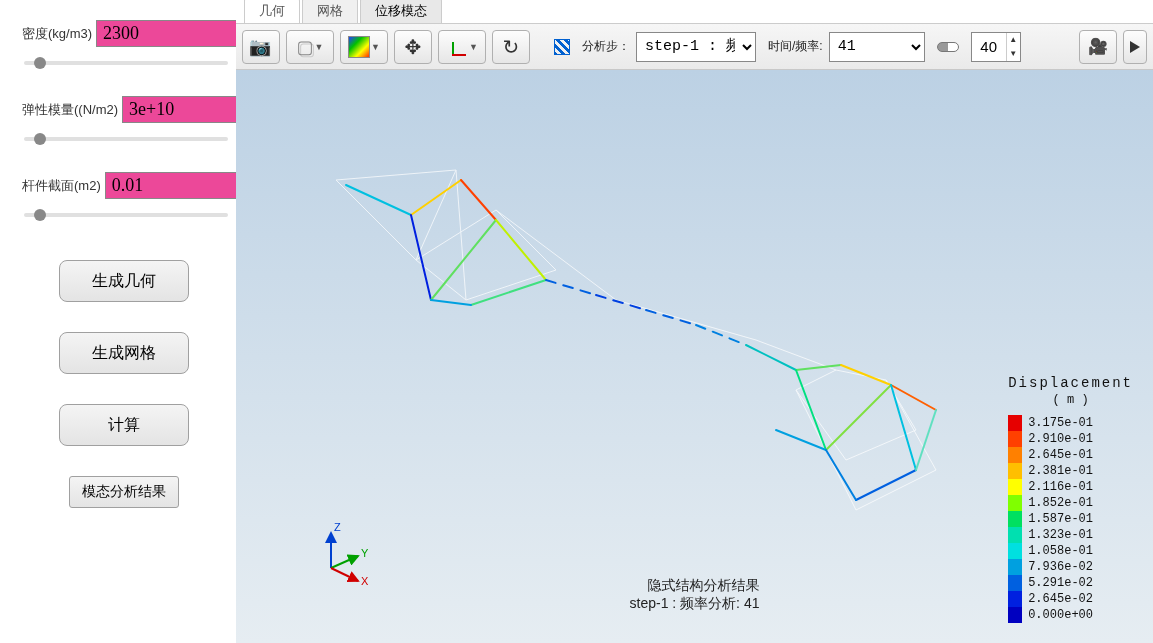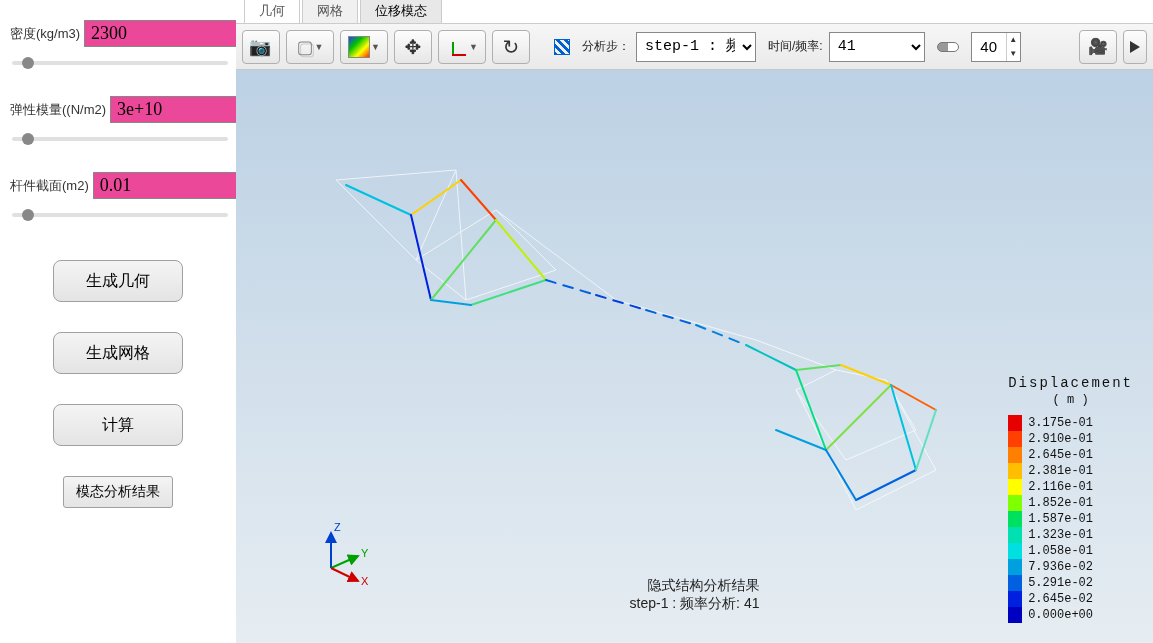--- a/index.html
+++ b/index.html
@@ -10,21 +10,21 @@
     background: #fff;
     color: #333;
     width: 1153px;
     height: 643px;
     overflow: hidden;
     display: flex;
   }
   
   .left-panel {
     width: 236px;
-    padding: 20px 10px 10px 10px;
+    padding: 20px 10px 10px 22px;
     background: #fff;
   }
   .param-row { margin-bottom: 28px; }
   .param-line {
     display: flex;
     align-items: center;
     gap: 4px;
     margin-bottom: 6px;
   }
   .param-line label { font-size: 13px; white-space: nowrap; }

